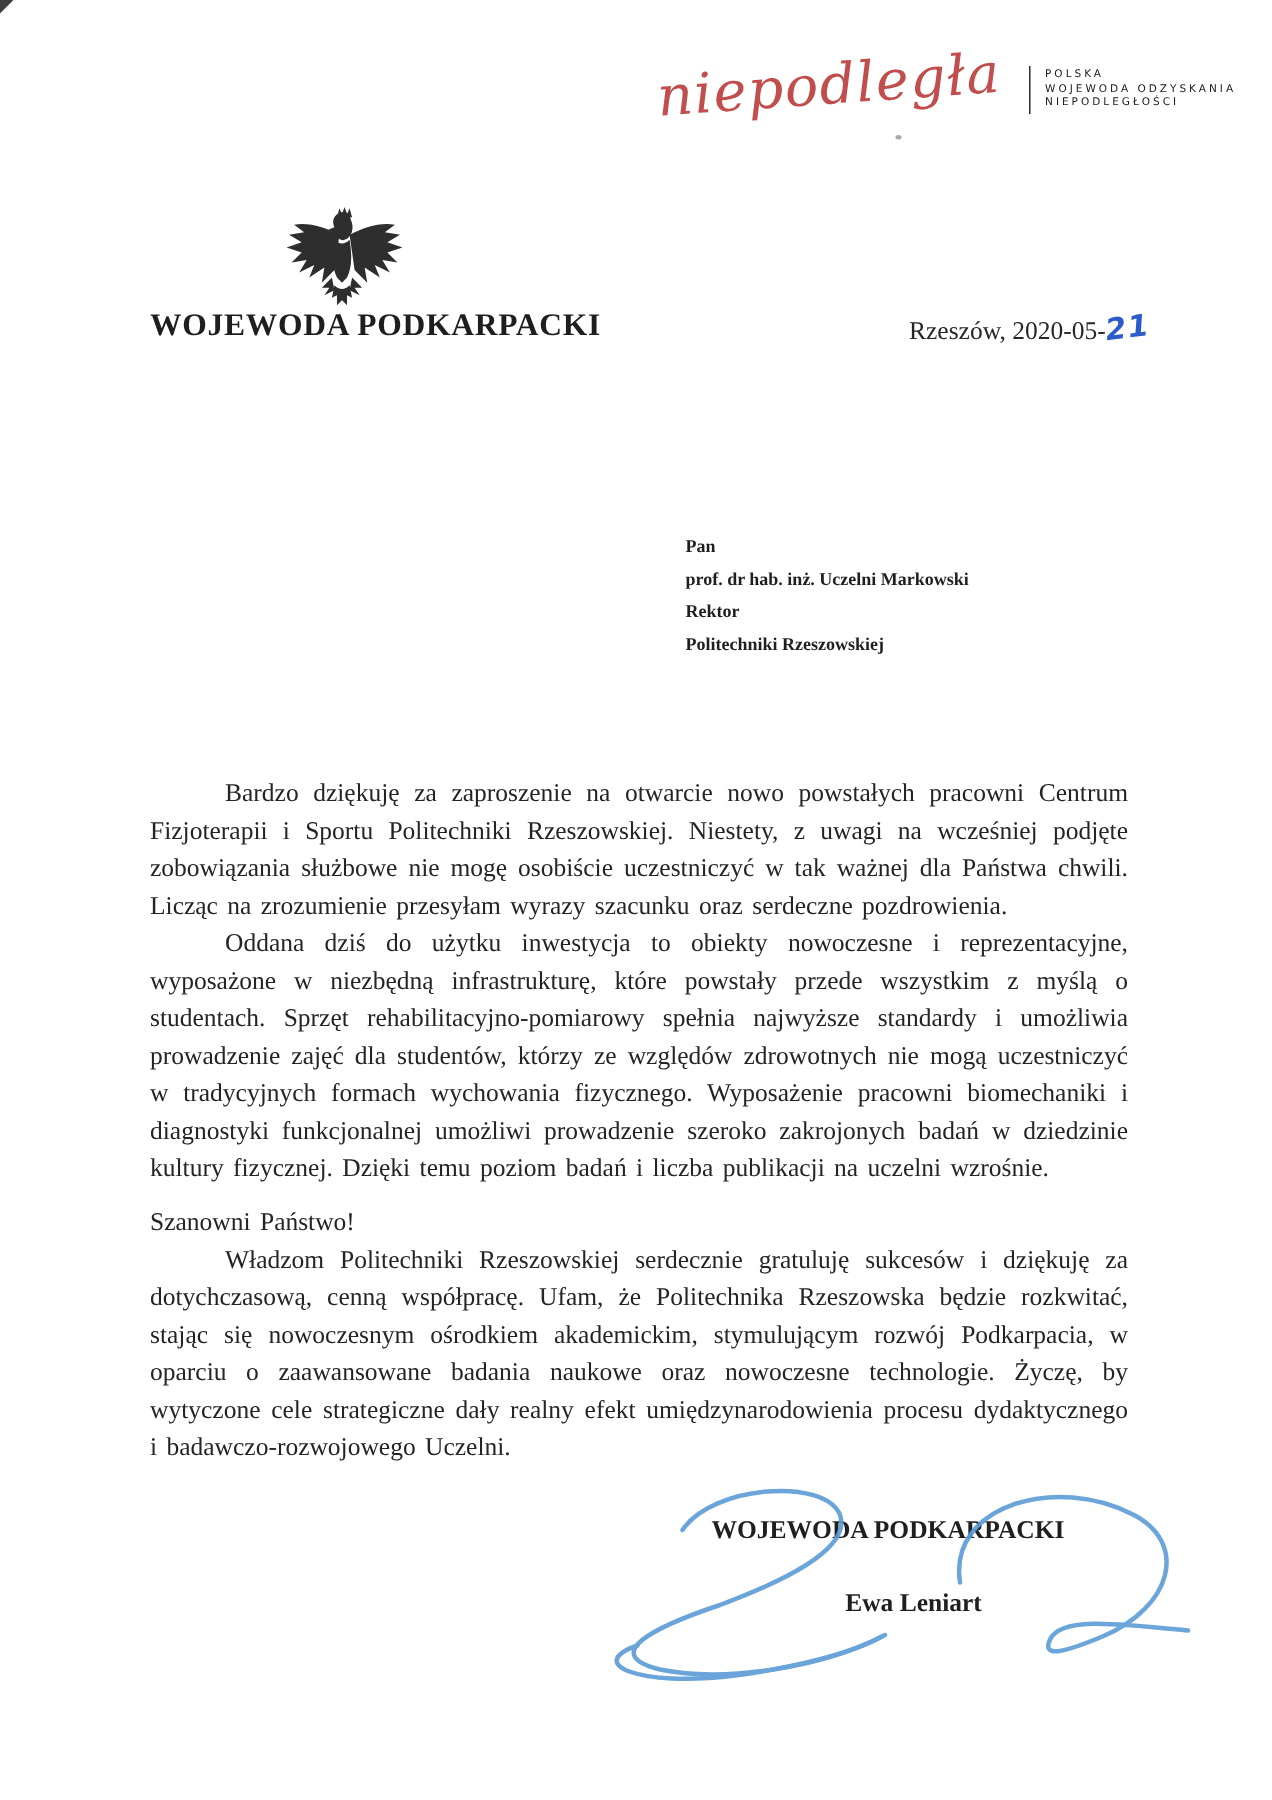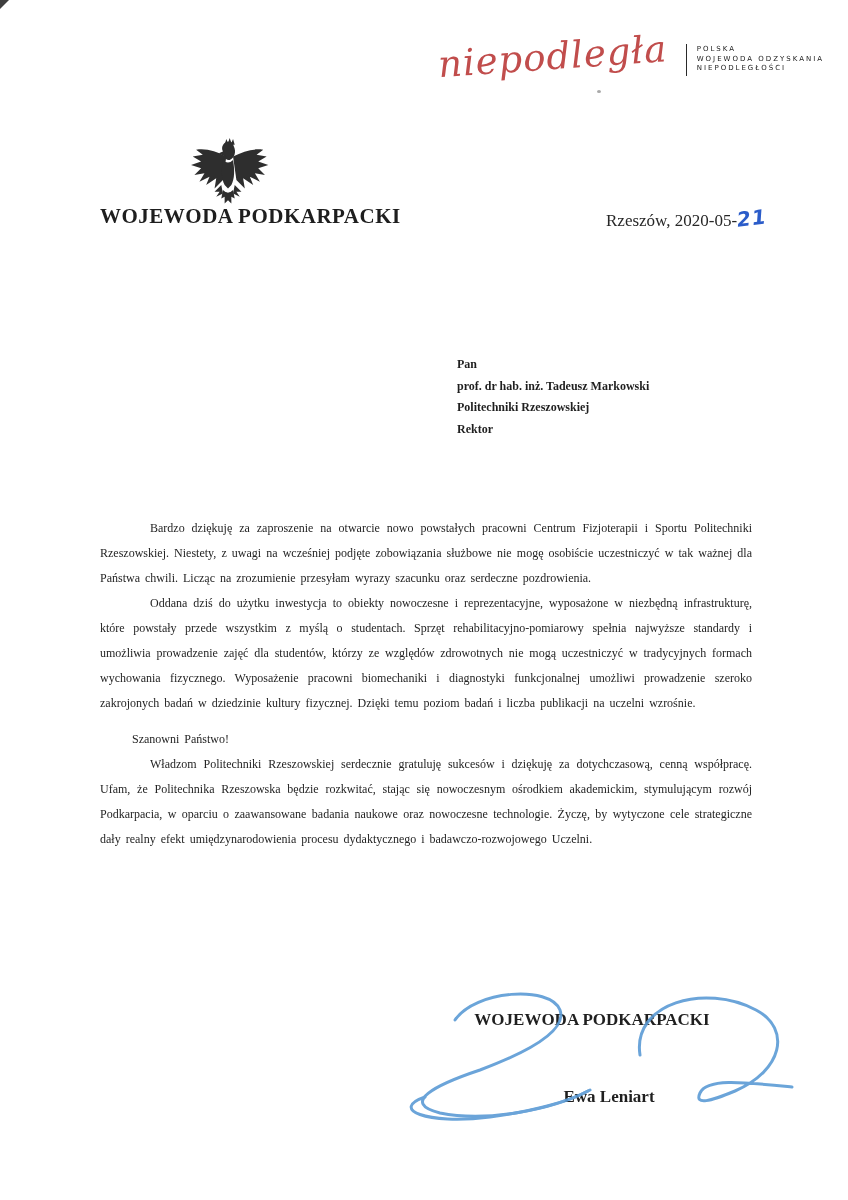--- a/index.html
+++ b/index.html
@@ -79,37 +79,37 @@
   .recipient {
     position: absolute; left: 428px; top: 354px;
     font-size: 12px; font-weight: bold; line-height: 21.5px;
     color: #1f1f1f;
     margin-left: 29px;
   }
 
   
   .letter-body {
     position: absolute; left: 100px; top: 516px; width: 652px;
-    font-size: 12px; line-height: 25px; color: #242424;
+    font-size: 17px; line-height: 25px; color: #242424;
     text-align: justify; word-spacing: 2px;
   }
   .letter-body p.indent { text-indent: 50px; }
   .letter-body p.salutation {
-    text-align: left; text-indent: 0; margin-top: 11px; margin-left: 32px;
+    text-align: left; text-indent: 0; margin-top: 11px;
   }
 
   
   .sign-block {
     position: absolute; left: 452px; top: 1010px; width: 280px;
     text-align: center; color: #1f1f1f;
   }
   .sign-title { font-size: 17px; font-weight: bold; white-space: nowrap; }
   .sign-name {
     font-size: 17px; font-weight: bold;
-    margin-top: 57px; margin-left: 34px; white-space: nowrap;
+    margin-top: 29px; margin-left: 34px; white-space: nowrap;
   }
   .signature-ink { position: absolute; left: 400px; top: 985px; pointer-events: none; }
 </style>
 </head>
 <body>
 
 <div class="page">
 
   <div class="corner-artifact"></div>
   <div class="speck"></div>
@@ -138,23 +138,23 @@
       </g>
     </svg>
   </div>
 
   <div class="office-title">WOJEWODA PODKARPACKI</div>
 
   <div class="dateline"><span>Rzeszów, 2020-05-</span><span class="hand">21</span></div>
 
   <div class="recipient">
     <div>Pan</div>
-    <div>prof. dr hab. inż. Tadeusz Markowski</div>
+    <div>prof. dr hab. inż. Uczelni Markowski</div>
+    <div>Rektor</div>
     <div>Politechniki Rzeszowskiej</div>
-    <div>Rektor</div>
   </div>
 
   <div class="letter-body">
     <p class="indent">Bardzo dziękuję za zaproszenie na otwarcie nowo powstałych pracowni Centrum Fizjoterapii i Sportu Politechniki Rzeszowskiej. Niestety, z uwagi na wcześniej podjęte zobowiązania służbowe nie mogę osobiście uczestniczyć w tak ważnej dla Państwa chwili. Licząc na zrozumienie przesyłam wyrazy szacunku oraz serdeczne pozdrowienia.</p>
     <p class="indent">Oddana dziś do użytku inwestycja to obiekty nowoczesne i reprezentacyjne, wyposażone w niezbędną infrastrukturę, które powstały przede wszystkim z myślą o studentach. Sprzęt rehabilitacyjno-pomiarowy spełnia najwyższe standardy i umożliwia prowadzenie zajęć dla studentów, którzy ze względów zdrowotnych nie mogą uczestniczyć w tradycyjnych formach wychowania fizycznego. Wyposażenie pracowni biomechaniki i diagnostyki funkcjonalnej umożliwi prowadzenie szeroko zakrojonych badań w dziedzinie kultury fizycznej. Dzięki temu poziom badań i liczba publikacji na uczelni wzrośnie.</p>
     <p class="salutation">Szanowni Państwo!</p>
     <p class="indent">Władzom Politechniki Rzeszowskiej serdecznie gratuluję sukcesów i dziękuję za dotychczasową, cenną współpracę. Ufam, że Politechnika Rzeszowska będzie rozkwitać, stając się nowoczesnym ośrodkiem akademickim, stymulującym rozwój Podkarpacia, w oparciu o zaawansowane badania naukowe oraz nowoczesne technologie. Życzę, by wytyczone cele strategiczne dały realny efekt umiędzynarodowienia procesu dydaktycznego i badawczo-rozwojowego Uczelni.</p>
   </div>
 
   <div class="sign-block">

